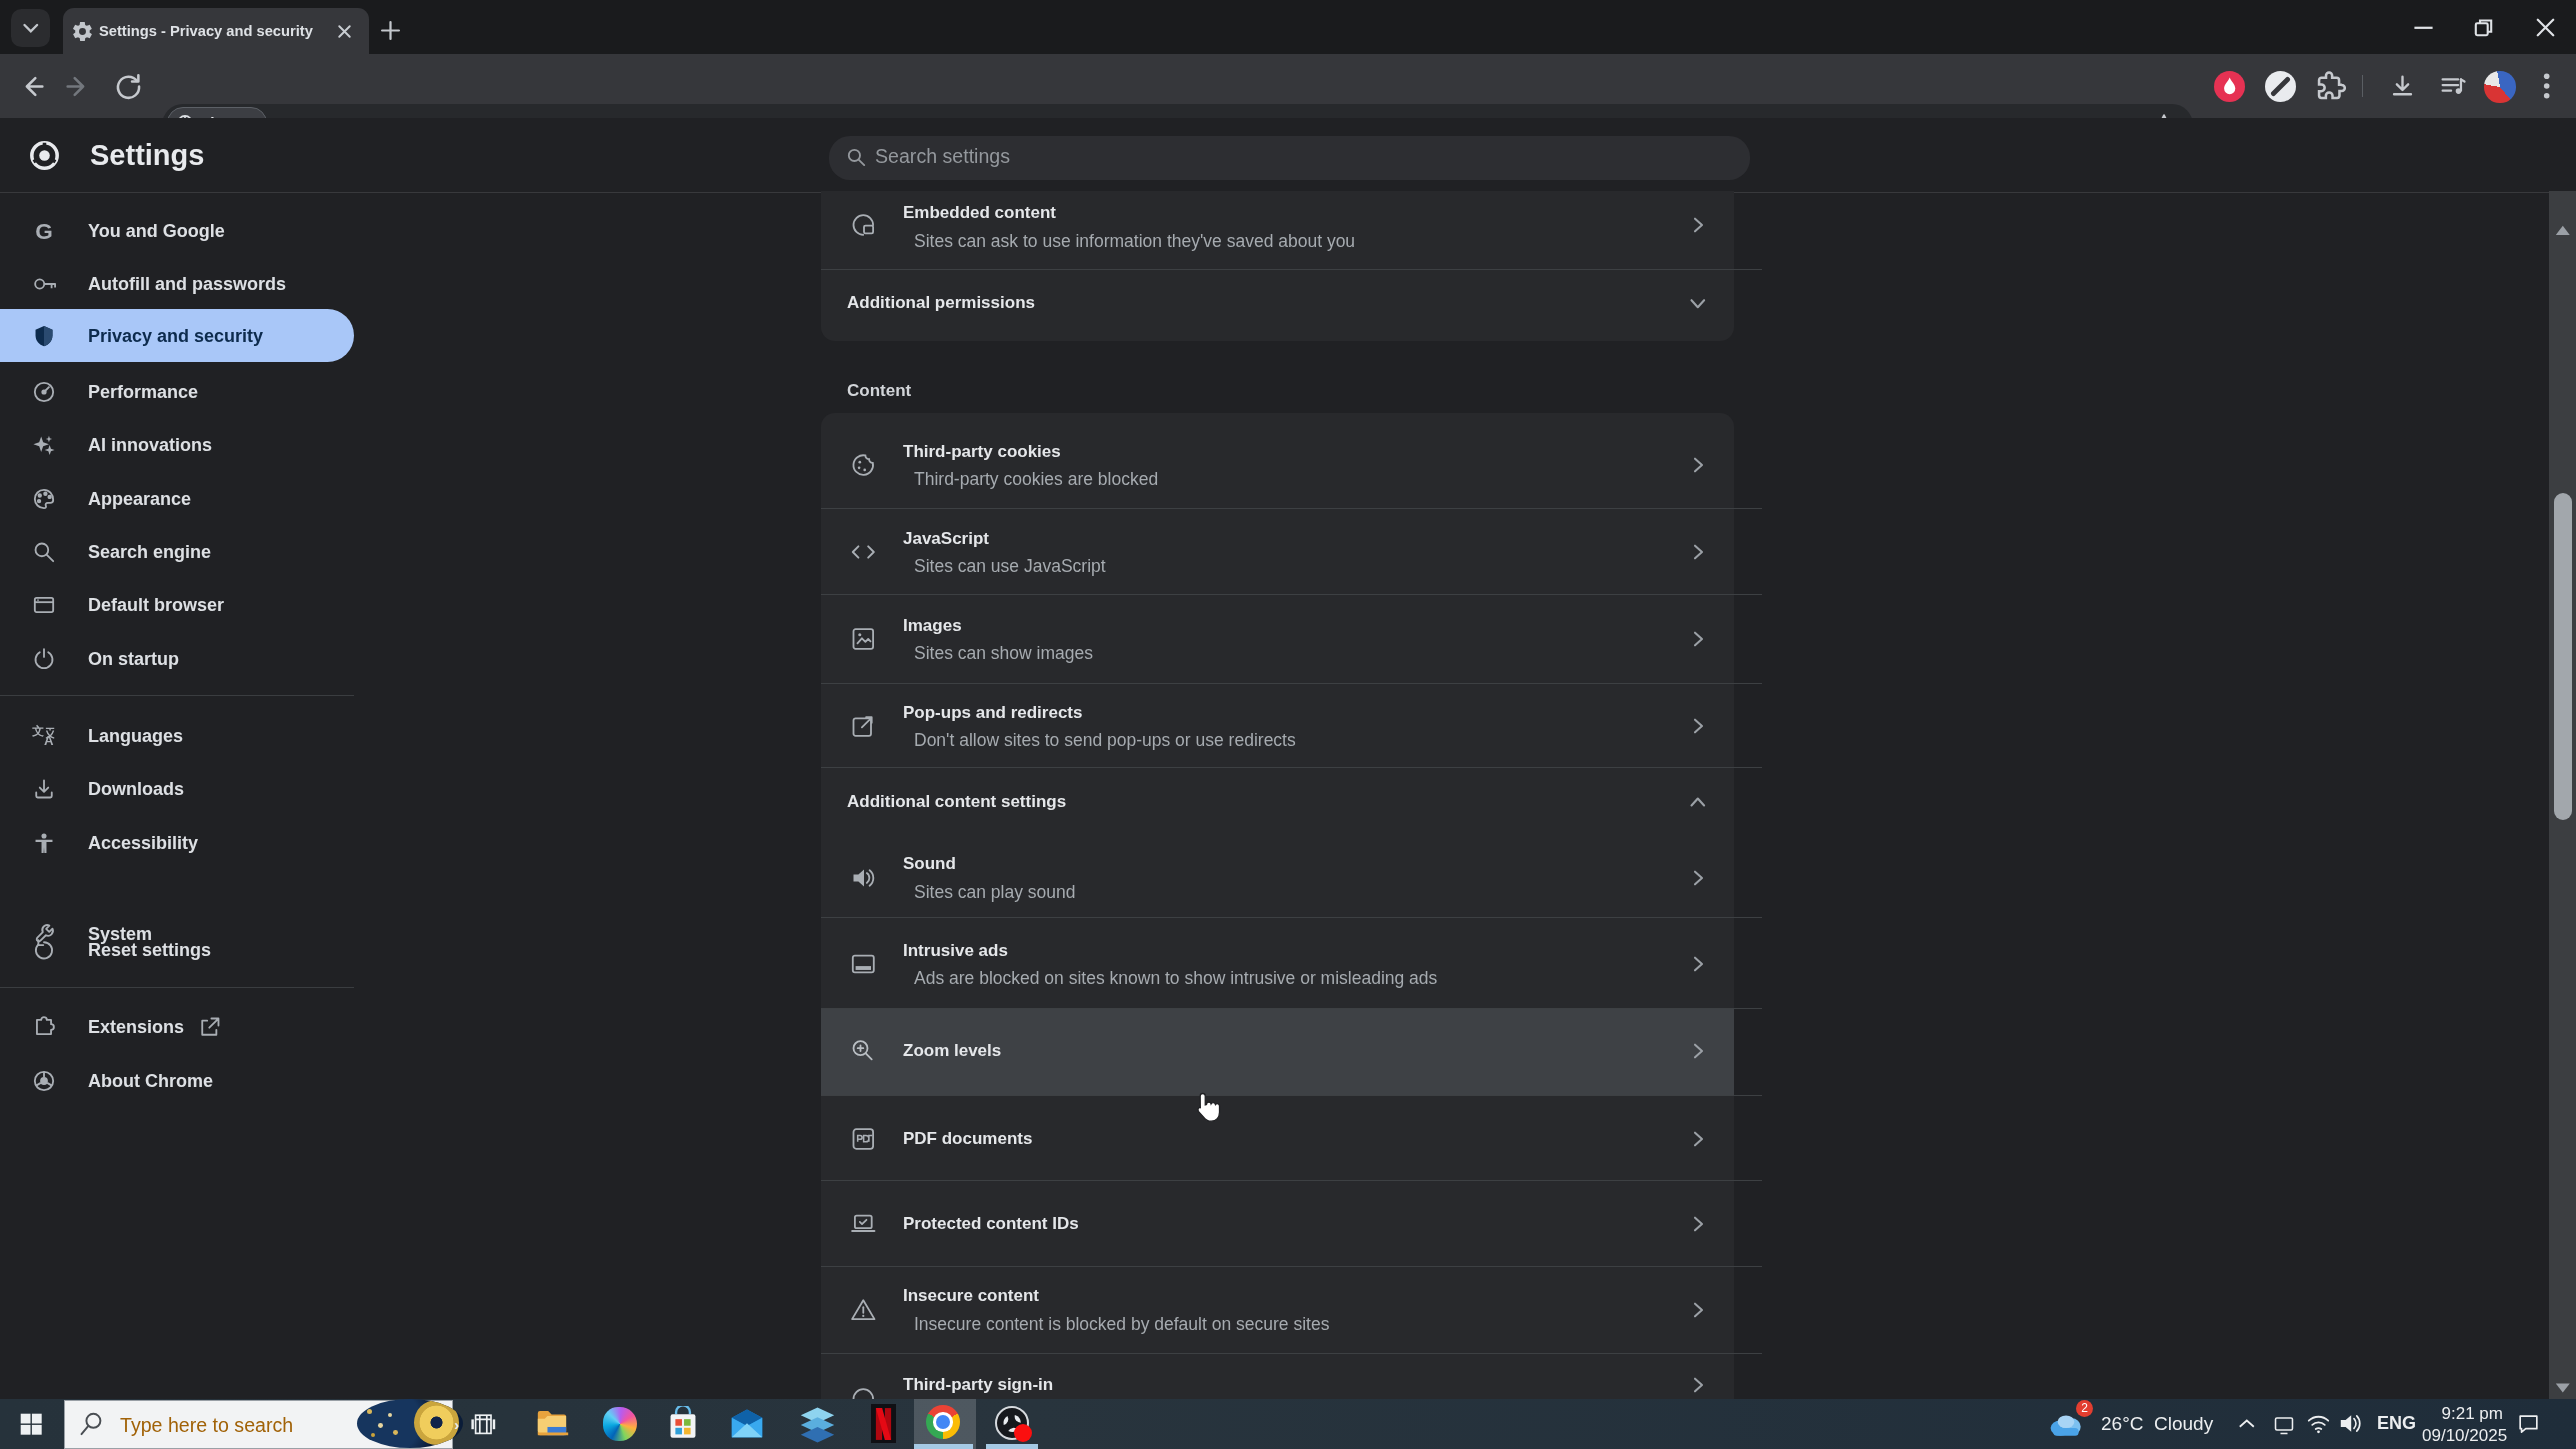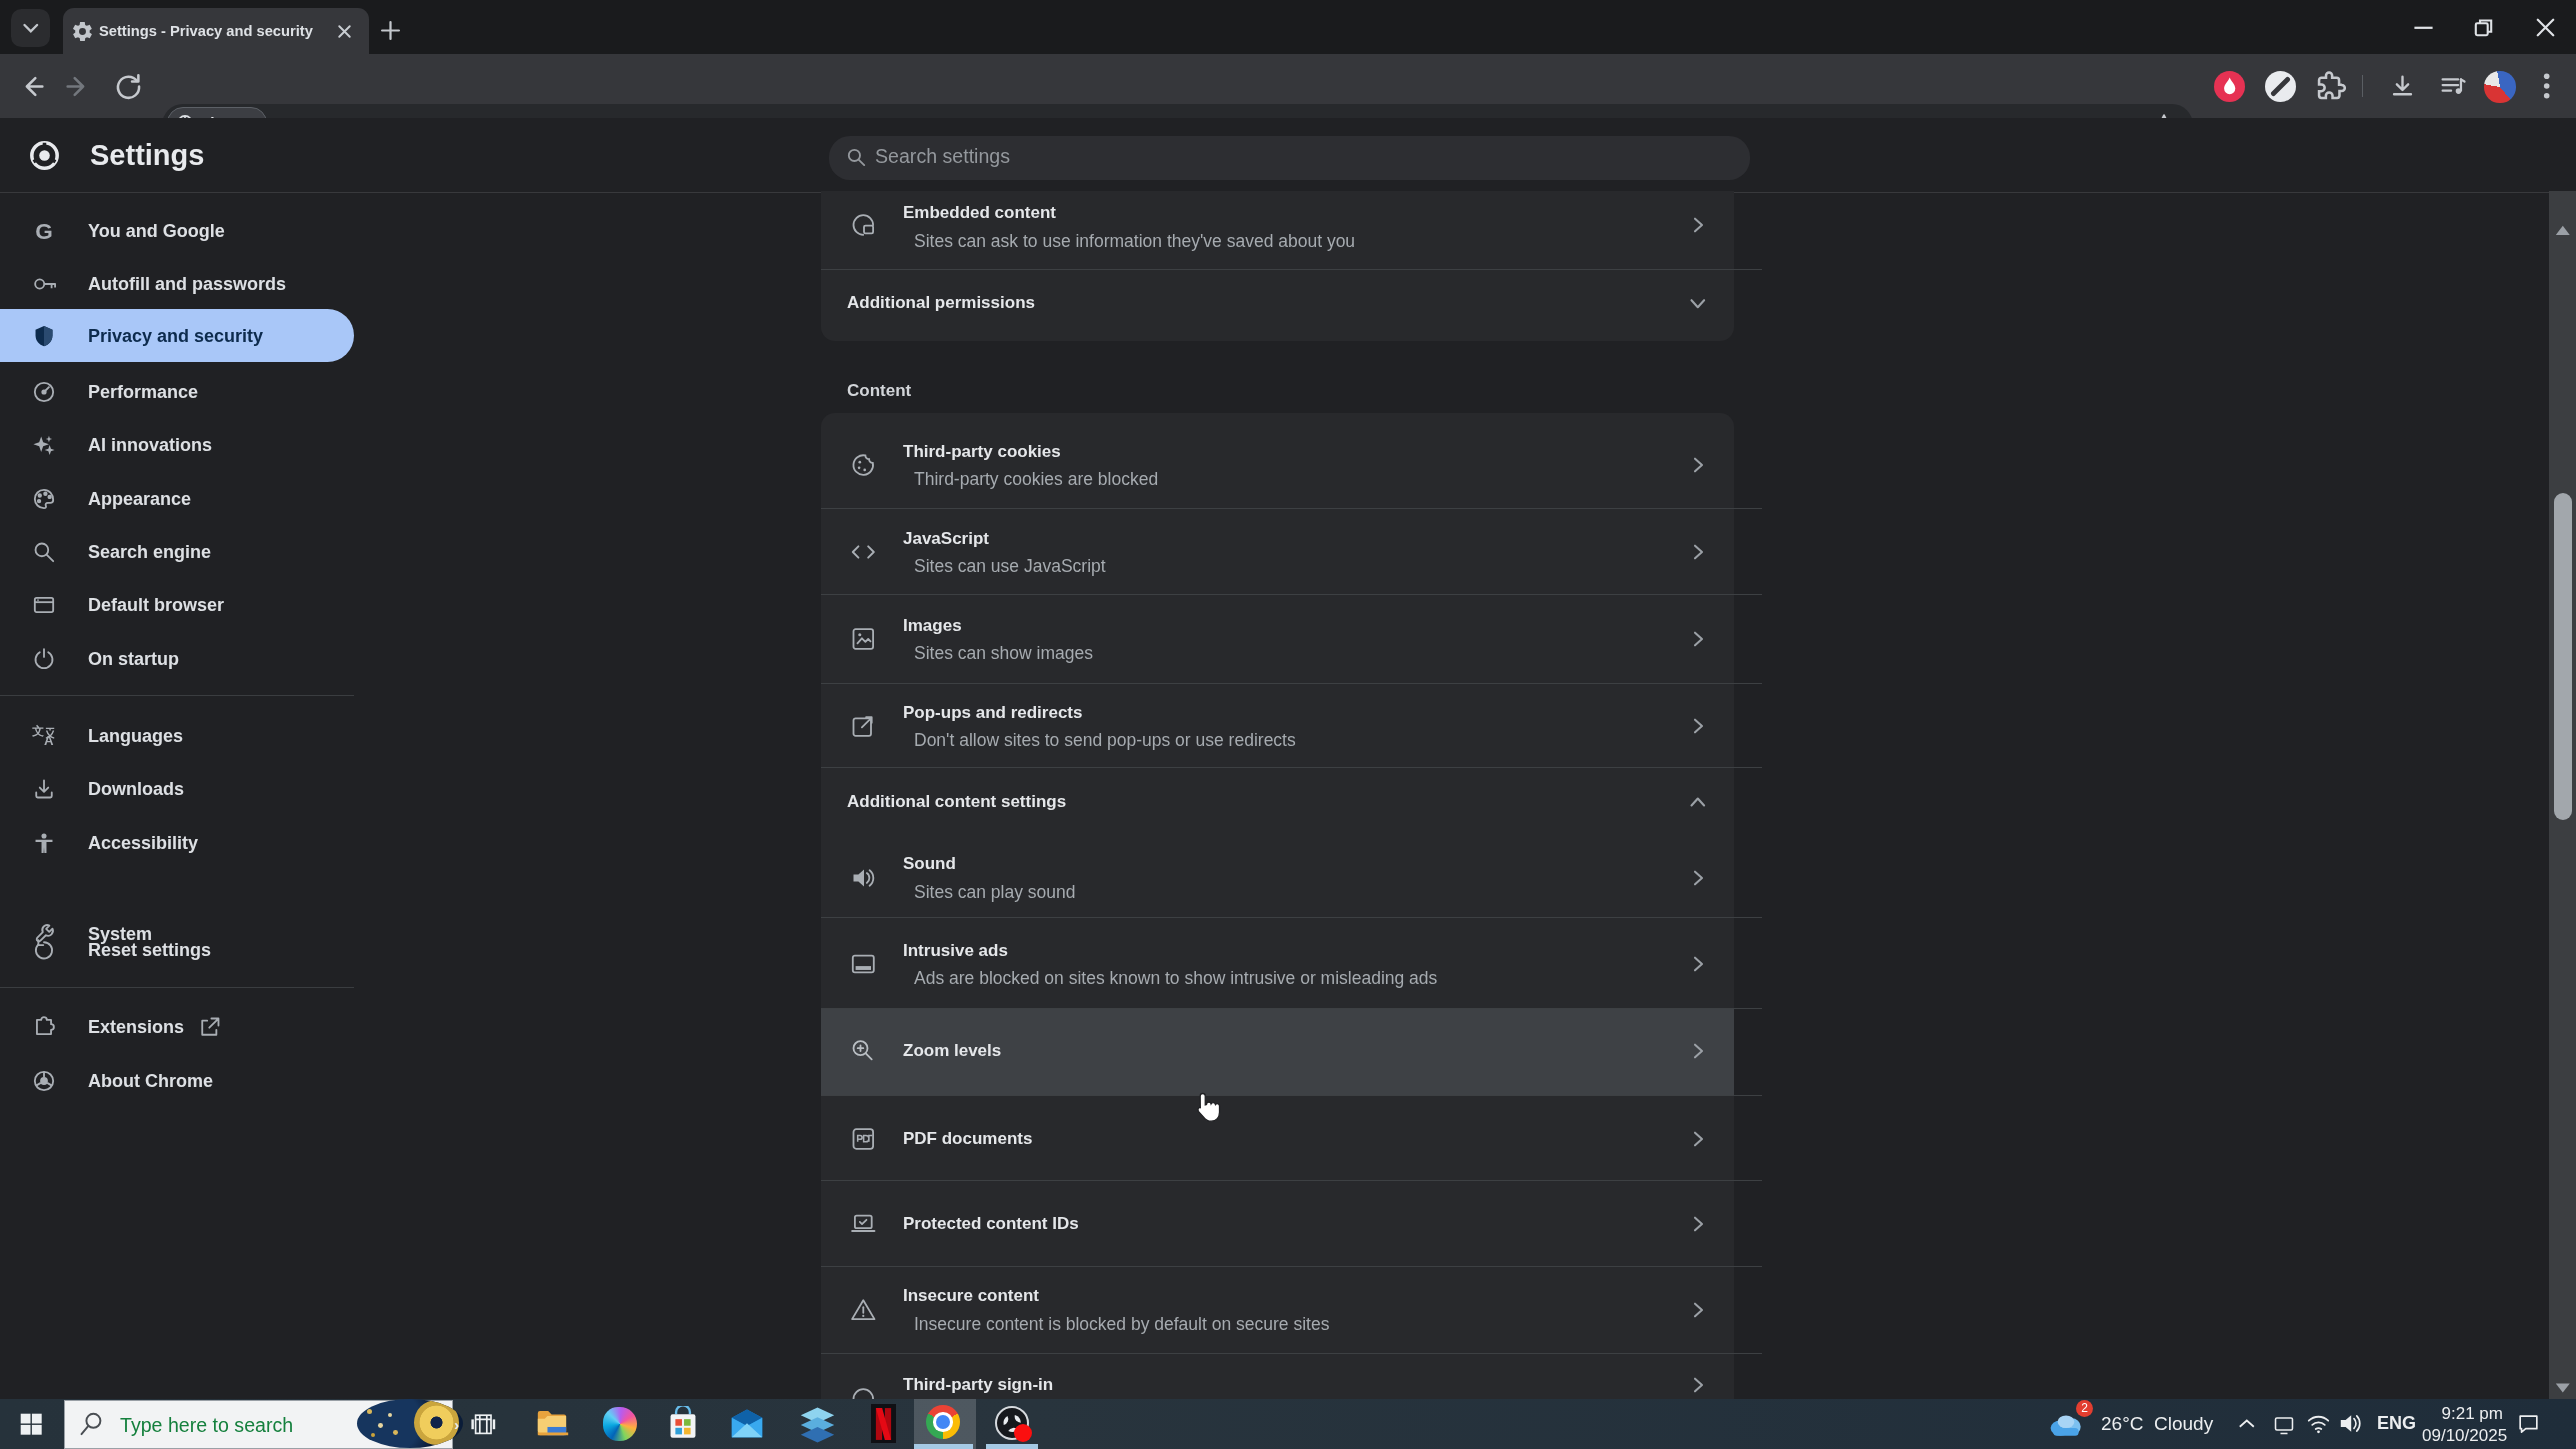--- a/index.html
+++ b/index.html
@@ -36,21 +36,21 @@
 .icn{position:absolute;left:29px;transform:translateY(-50%);}
 .chev{position:absolute;left:867px;transform:translateY(-50%);}
 .seclbl{position:absolute;left:847px;transform:translateY(-50%);color:#d2d5d9;font-size:17px;font-weight:700;}
 .hoverrow{position:absolute;left:0;width:913px;background:#3e4145;}
 
 .sbtrack{position:absolute;left:2549px;top:191px;width:26.6px;height:1208px;background:#3c3e41;}
 .sbthumb{position:absolute;left:2554px;top:493px;width:18px;height:327px;background:#a2a7ac;border-radius:9px;}
 
 .taskbar{position:absolute;left:0;top:1399px;width:2576px;height:50px;background:linear-gradient(90deg,#26323b 0%,#28343d 40%,#1f2d3a 100%);}
 .tsearch{position:absolute;left:64px;top:1400px;width:389px;height:49px;background:#f2f3f4;border:0.7px solid #9aa0a6;box-sizing:border-box;}
-.tsearch span{position:absolute;left:55px;top:0;height:48px;line-height:48px;color:#15803d;font-size:19.6px;}
+.tsearch span{position:absolute;left:55px;top:0;height:48px;line-height:48px;color:#a16207;font-size:19.6px;}
 .traytxt{color:#eceef0;font-size:19px;}
 </style>
 </head>
 <body>
 <div id="stage">
 <div class="frame">
   <div class="tsbtn"></div>
   <svg class="abs" style="left:21px;top:19.6px" width="19.6" height="17" viewBox="0 0 28 24">
         <path d="M5 7 L14 16 L23 7" stroke="#c3c7cc" stroke-width="3.4" fill="none" stroke-linecap="round"></path>
       </svg>

